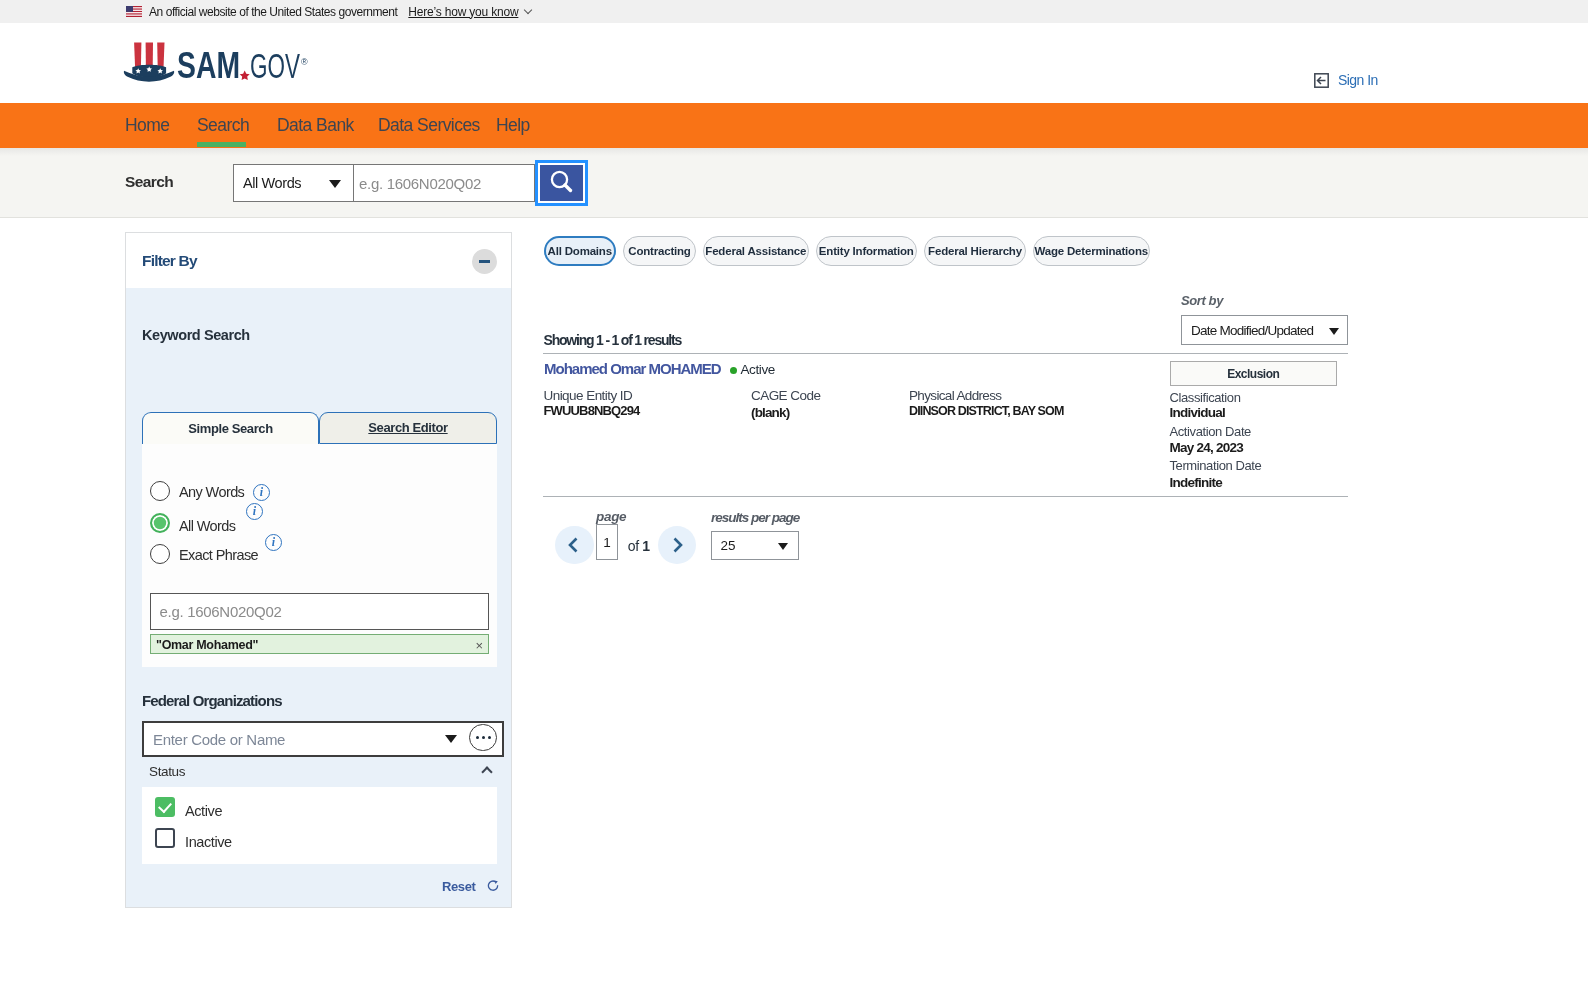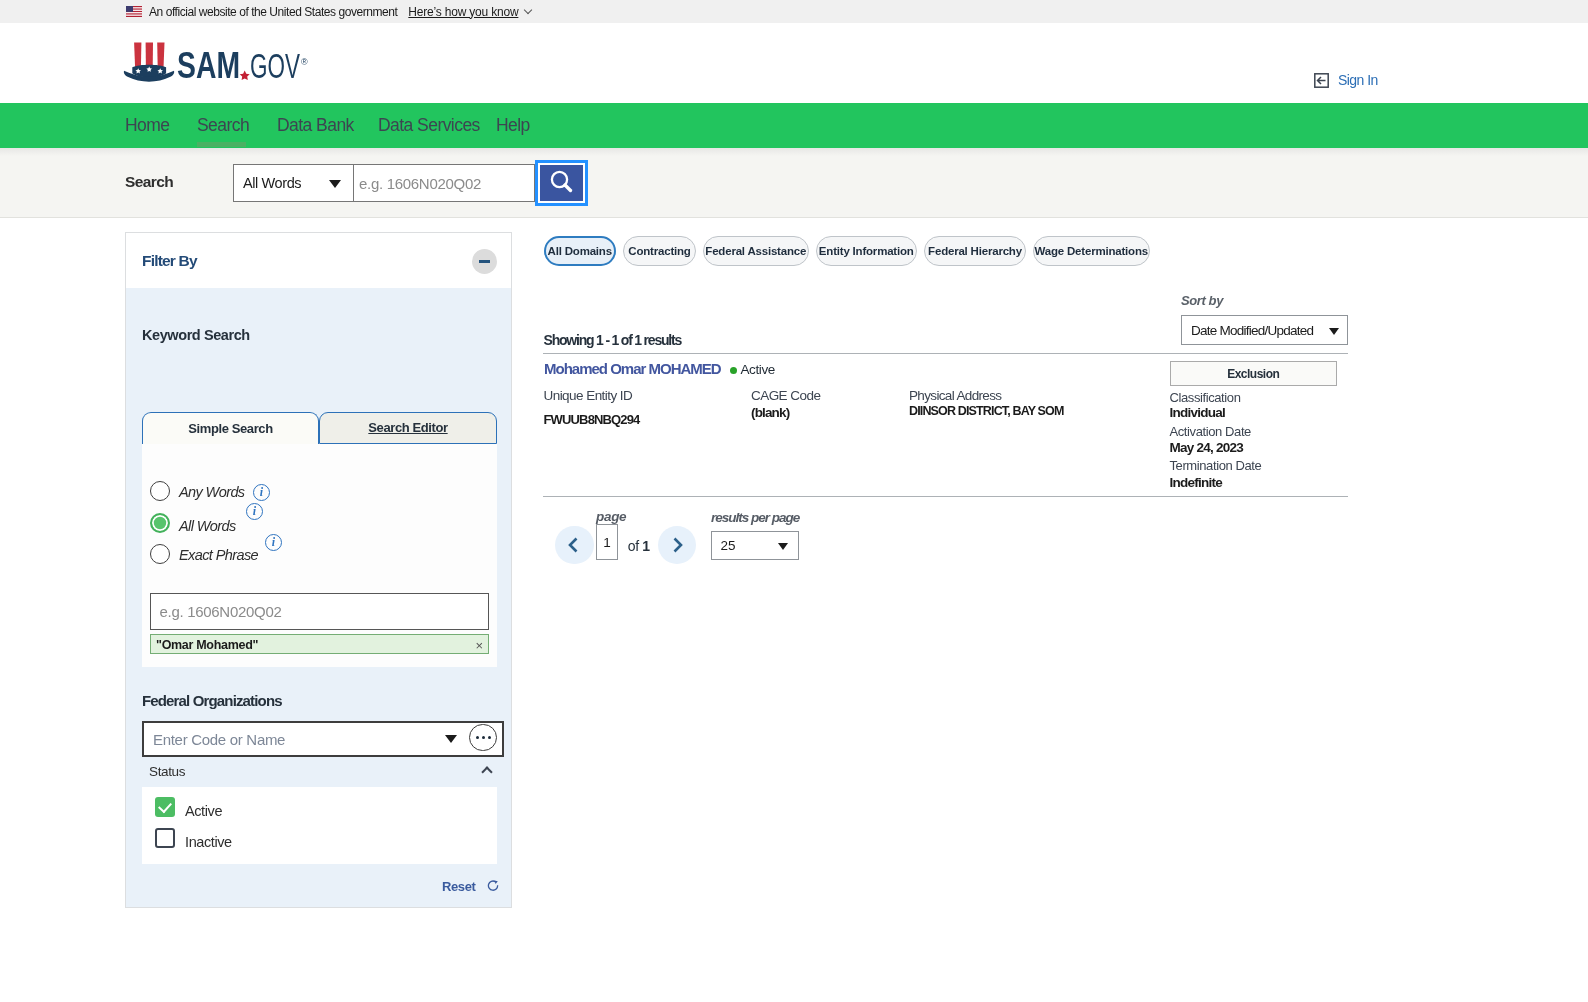--- a/index.html
+++ b/index.html
@@ -12,21 +12,21 @@
 .banner { position:absolute; top:0; left:0; width:1588px; height:23px; background:#f0f0f0; }
 .banner-inner { position:absolute; left:126px; top:0; height:23px; display:flex; align-items:center; font-size:12px; color:#1b1b1b; }
 .b1 { letter-spacing:-0.45px; }
 .howyouknow { color:#1b1b1b; text-decoration:underline; margin-left:11px; letter-spacing:-0.2px; }
 .chev-down { display:inline-block; width:6px; height:6px; border-right:1.6px solid #555; border-bottom:1.6px solid #555; transform:rotate(45deg); margin-left:7px; margin-top:-3px; }
 
 
 .signin { position:absolute; left:1314px; top:72px; display:flex; align-items:center; font-size:14px; color:#2c6eb5; letter-spacing:-0.55px; }
 
 
-.nav { position:absolute; top:103px; left:0; width:1588px; height:45px; background:#22c55e; font-size:17.5px; letter-spacing:-0.55px; }
+.nav { position:absolute; top:103px; left:0; width:1588px; height:45px; background:#f97316; font-size:17.5px; letter-spacing:-0.55px; }
 .nav a { color:#3d4551; text-decoration:none; position:absolute; top:12px; }
 .navu { position:absolute; left:197px; top:142px; width:49px; height:5px; background:#4ab163; }
 
 
 .sband { position:absolute; top:148px; left:0; width:1588px; height:70px; background:#f5f5f2; border-bottom:1px solid #e2e2de; }
 .sband:before { content:""; position:absolute; top:0; left:0; right:0; height:8px; background:linear-gradient(#e7e7e5, #f5f5f2); }
 .sel-allwords { position:absolute; left:233px; top:164px; width:121px; height:38px; background:#fff; border:1px solid #767676; }
 .sel-allwords .txt { position:absolute; left:9px; top:10px; font-size:14.5px; letter-spacing:-0.4px; color:#1b1b1b; }
 .tri { position:absolute; width:0; height:0; border-left:6.5px solid transparent; border-right:6.5px solid transparent; border-top:8px solid #1b1b1b; }
 .sinput { position:absolute; left:354px; top:164px; width:181px; height:38px; background:#fff; border:1px solid #767676; border-left:none; }
@@ -45,21 +45,21 @@
 .helpguide { color:#2b5ea9; }
 
 .tabs { position:absolute; left:16px; top:179px; display:flex; height:32px; }
 .tab { font-size:13px; font-weight:bold; letter-spacing:-0.4px; color:#26313c; text-align:center; line-height:32px; }
 .tab1 { width:177px; background:#fbfbf7; border:1px solid #2c71b8; border-bottom:none; border-radius:9px 9px 0 0; line-height:31px; }
 .tab2 { width:178px; background:#efefe9; border:1px solid #2c71b8; border-radius:9px 9px 0 0; line-height:30px;text-decoration:underline; }
 .tabpanel { position:absolute; left:16px; top:211px; width:355px; height:223px; background:#fdfdfd; }
 
 .rcirc { position:absolute; left:7.5px; width:20px; height:20px; border-radius:50%; border:1.6px solid #3f3f3f; background:#fff; }
 .rcirc.sel { border:2.4px solid #43b15b; background:#57c46c; box-shadow:inset 0 0 0 1.8px #fff; }
-.rlabel { position:absolute; left:37px; font-size:14.5px; letter-spacing:-0.6px; color:#2e2e2e;font-style:italic; }
+.rlabel { position:absolute; left:37px; font-size:14.5px; letter-spacing:-0.6px; color:#2e2e2e; }
 .info { position:absolute; width:17px; height:17px; border-radius:50%; border:1.8px solid #2f74c0; color:#2f74c0; font-size:12px; font-style:italic; font-weight:bold; font-family:"Liberation Serif",serif; text-align:center; line-height:15.5px; }
 .kwinput { position:absolute; left:7.5px; top:149px; width:339.5px; height:36.5px; border:1px solid #565656; background:#fff; }
 .kwinput span { position:absolute; left:9px; top:9px; font-size:15px; letter-spacing:-0.3px; color:#8b8b8b; }
 .tag { position:absolute; left:7.5px; top:190px; width:339.5px; height:19.8px; background:#e2f2de; border:1px solid #74ad74; }
 .tag .tx { position:absolute; left:5.5px; top:3px; font-size:12.5px; font-weight:bold; letter-spacing:-0.3px; color:#1b1b1b; }
 .tag .x { position:absolute; left:325px; top:2.5px; color:#555; font-size:13px; }
 
 .fedorg { left:16px; top:458.5px; font-size:15px; font-weight:bold; letter-spacing:-0.85px; color:#26313c; }
 .orgsel { position:absolute; left:16px; top:488px; width:362px; height:35.7px; background:#fff; border:2px solid #3d3d3d; }
 .orgsel .ph { position:absolute; left:9px; top:8px; font-size:15px; letter-spacing:-0.3px; color:#7d8797; }
@@ -245,21 +245,21 @@
   <div class="showing">Showing 1 - 1 of 1 results</div>
   <div class="hr1"></div>
 
   <div class="rtitle">Mohamed Omar MOHAMED</div>
   <div class="dot"></div>
   <div class="rstatus">Active</div>
   <div class="exclusion">Exclusion</div>
 
   <div class="abs" style="left:543.5px; top:388px;">
     <div class="flabel">Unique Entity ID</div>
-    <div class="fval" style="margin-top:9px;">FWUUB8NBQ294</div>
+    <div class="fval" style="">FWUUB8NBQ294</div>
   </div>
   <div class="abs" style="left:751px; top:388px;">
     <div class="flabel">CAGE Code</div>
     <div class="fval" style="margin-top:1.5px; font-size:13.5px;">(blank)</div>
   </div>
   <div class="abs" style="left:909px; top:388px;">
     <div class="flabel" style="letter-spacing:-0.65px;">Physical Address</div>
     <div class="fval" style="margin-top:0.5px; font-size:12.5px;">DIINSOR DISTRICT, BAY SOM</div>
   </div>
   <div class="abs" style="left:1169.5px; top:389.5px; width:180px; height:105px;">

